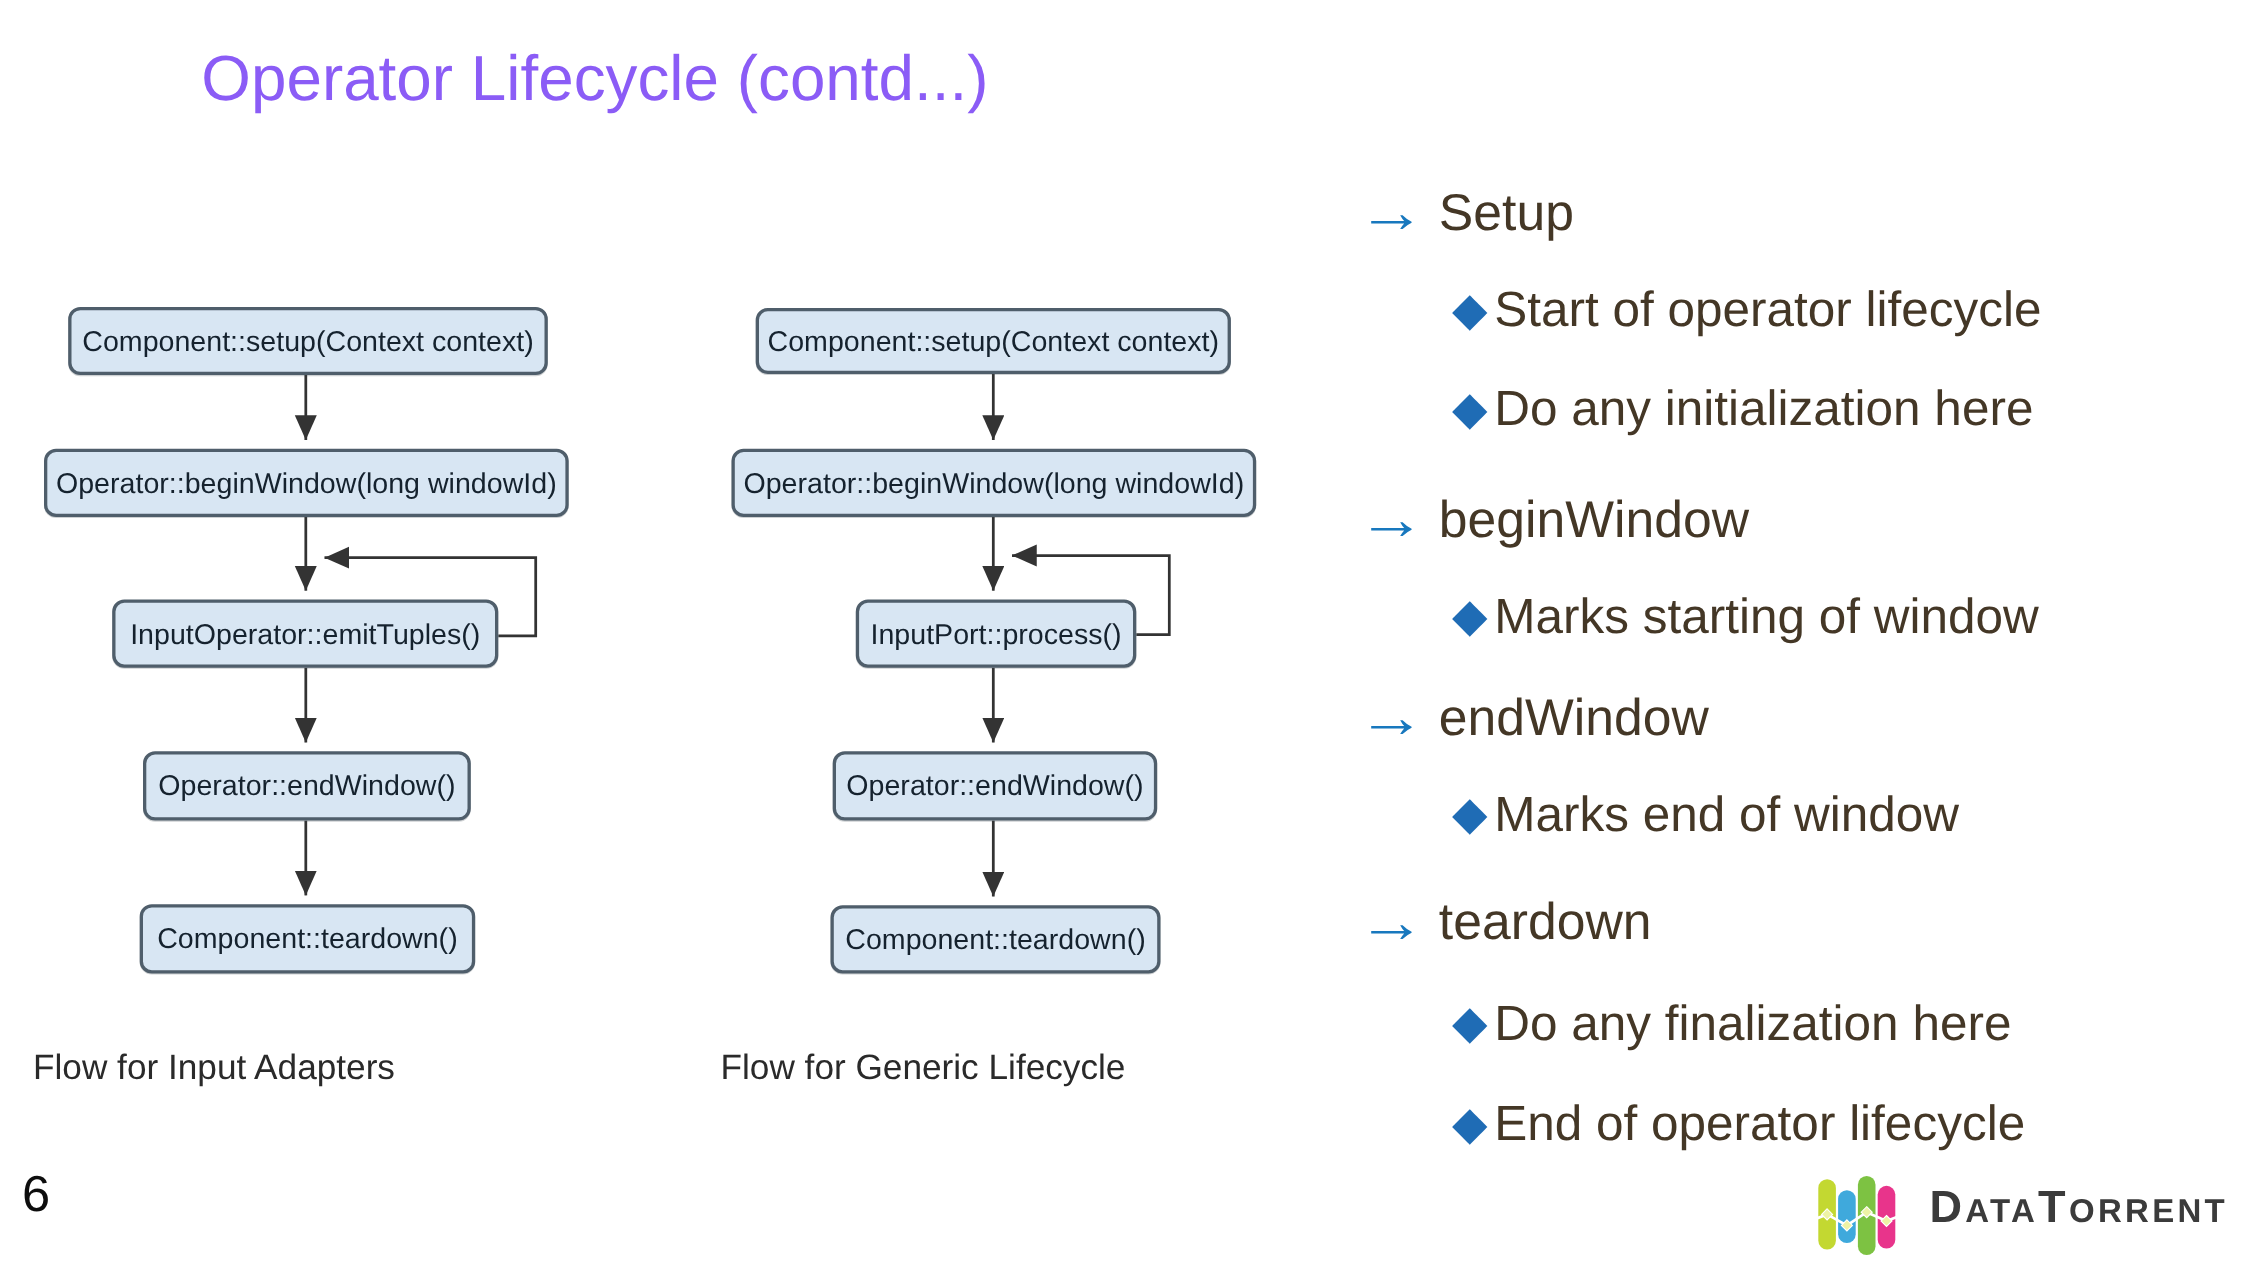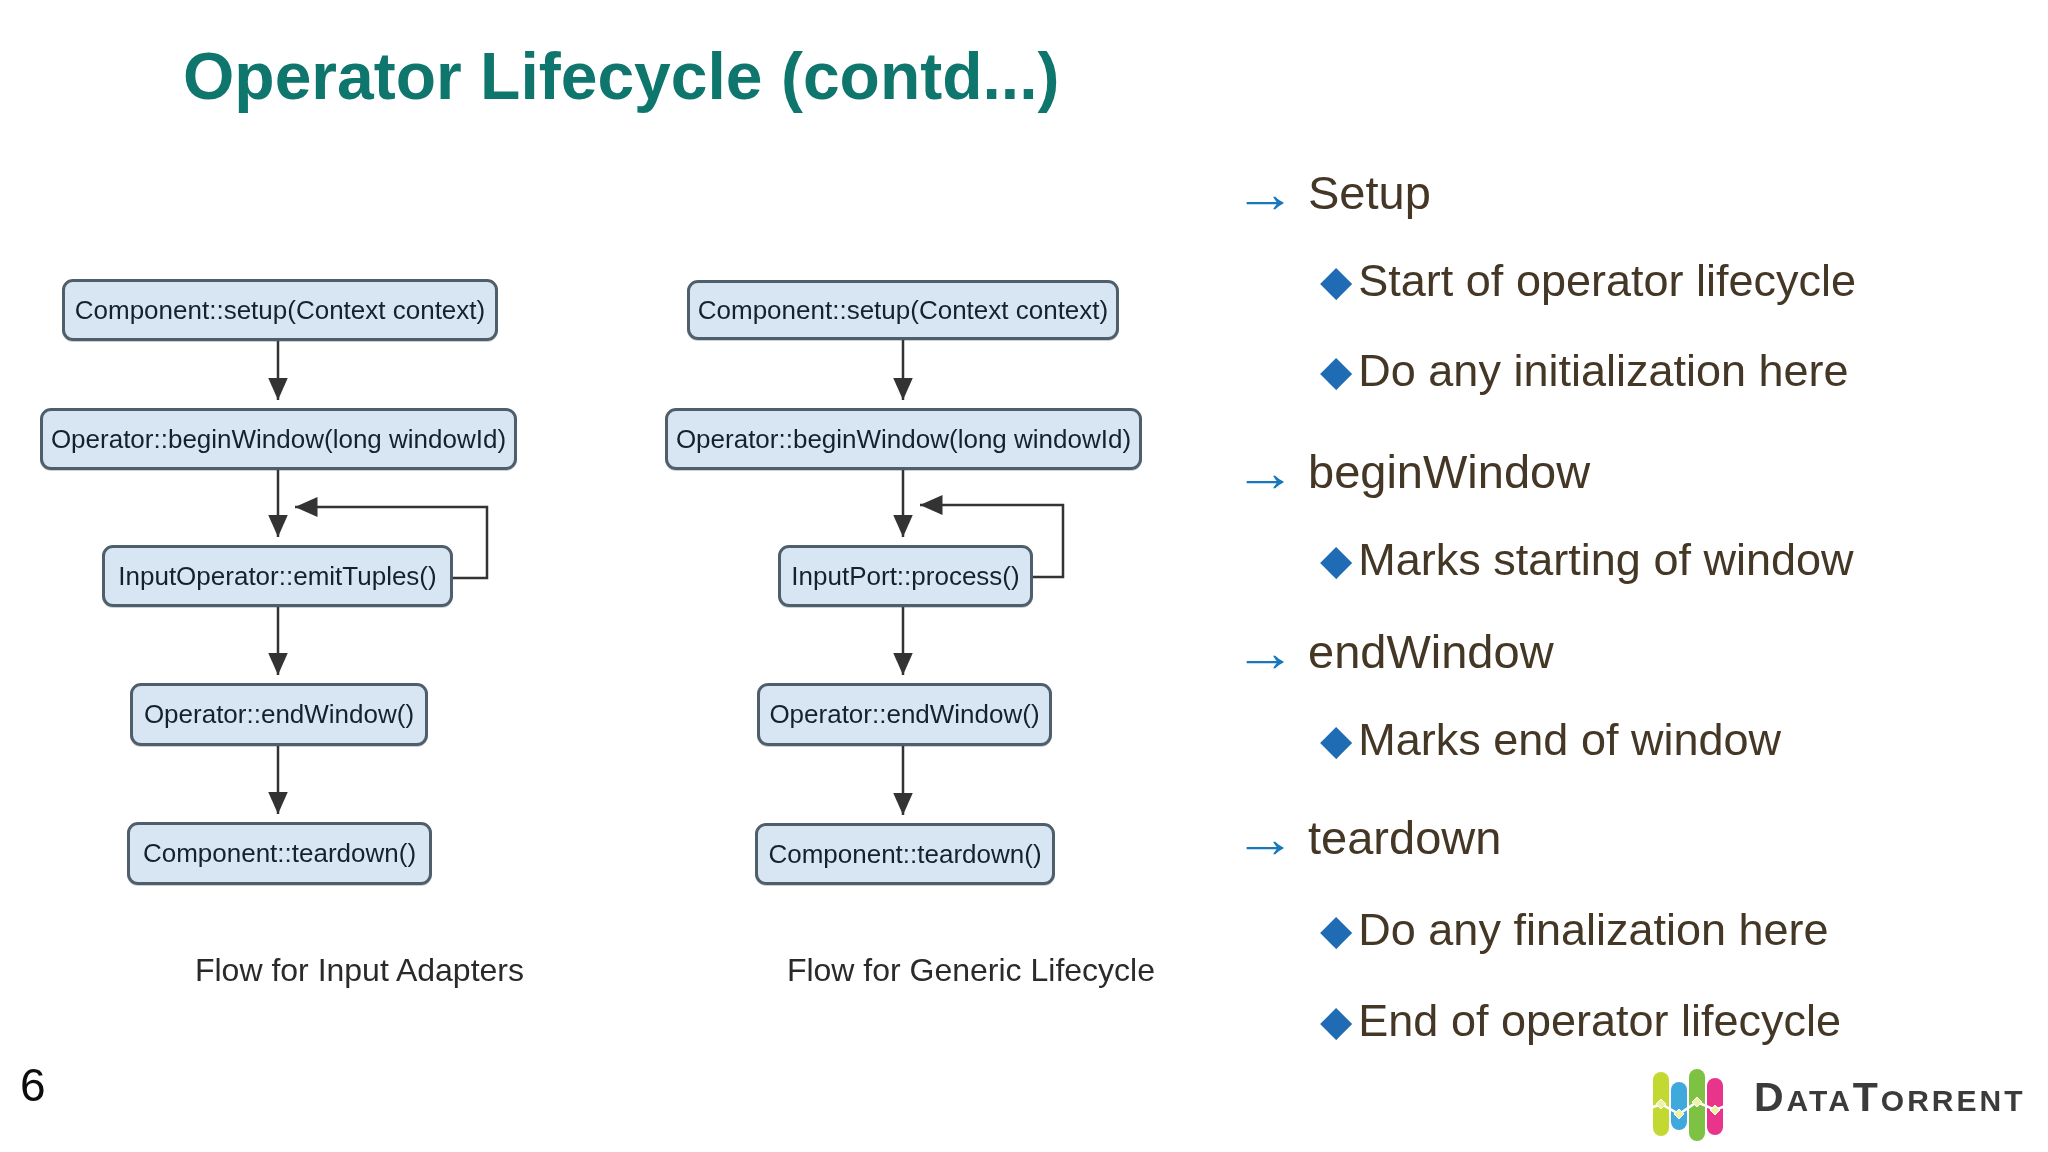--- a/index.html
+++ b/index.html
@@ -3,21 +3,21 @@
 <meta charset="utf-8">
 <style>
   html,body{margin:0;padding:0;}
   body{
     width:2048px;height:1152px;position:relative;background:#ffffff;
     font-family:"Liberation Sans", sans-serif;overflow:hidden;
   }
   
   .slide-title{
     position:absolute;left:183px;top:38px;
-    font-size:66px;font-weight:700;color:#0f766e;white-space:nowrap;
+    font-size:58px;font-weight:400;color:#8b5cf6;white-space:nowrap;
   }
   
   .flowchart{position:absolute;top:270px;width:530px;height:775px;}
   #chart-left{left:30px;}
   #chart-right{left:655px;}
   .connectors{position:absolute;left:0;top:0;}
   .fc-node{
     position:absolute;box-sizing:border-box;
     background:#d8e6f3;border:3px solid #4f5e6b;border-radius:11px;
     display:flex;align-items:center;justify-content:center;
@@ -31,21 +31,21 @@
   #chart-left .n3{left:100px;top:413px;width:298px;height:63px;}
   #chart-left .n4{left:97px; top:552px;width:305px;height:63px;}
   
   #chart-right .n0{left:32px; top:10px; width:432px;height:60px;}
   #chart-right .n1{left:10px; top:138px;width:477px;height:62px;}
   #chart-right .n2{left:123px;top:275px;width:255px;height:62px;}
   #chart-right .n3{left:102px;top:413px;width:295px;height:63px;}
   #chart-right .n4{left:100px;top:553px;width:300px;height:62px;}
   .fc-caption{
     position:absolute;top:678px;left:0;width:500px;
-    text-align:right;font-size:32px;color:#2a2a2a;line-height:45px;
+    text-align:left;font-size:32px;color:#2a2a2a;line-height:45px;
   }
   #chart-left .fc-caption{width:494px;}
   
   .bullets{position:absolute;left:1238px;top:0;width:800px;height:1152px;}
   .bullet{position:absolute;display:flex;align-items:center;white-space:nowrap;color:#443726;}
   .bullet.l1{left:0;font-size:47px;}
   .bullet.l2{left:82px;font-size:45px;}
   .arrow-ic{
     color:#1878be;font-weight:700;font-size:54px;line-height:1;
     margin-right:16px;transform:scaleX(1.15);

